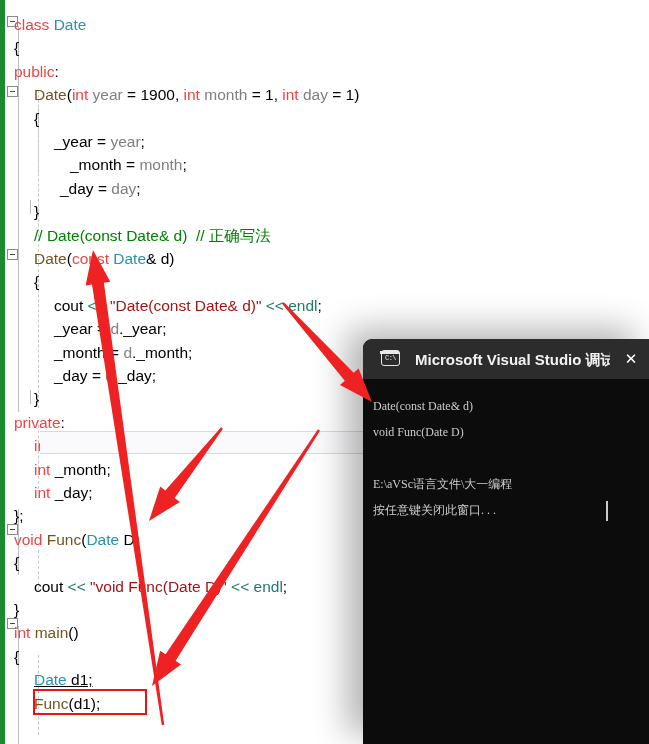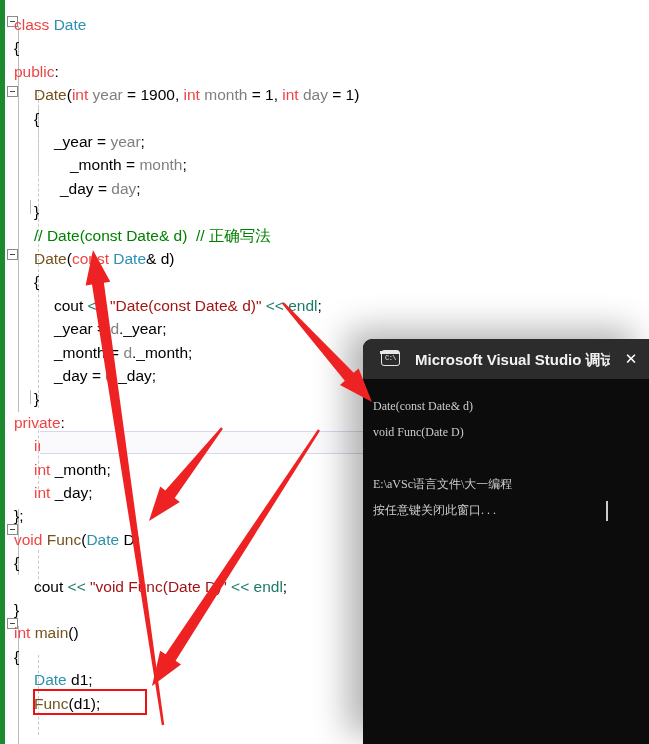--- a/index.html
+++ b/index.html
@@ -142,21 +142,21 @@
       <div class="code-line" style="top: 434.2px; left: 34px;"><span class="kw">int </span><span class="plain">_year;</span></div>
       <div class="code-line" style="top: 457.6px; left: 34px;"><span class="kw">int </span><span class="plain">_month;</span></div>
       <div class="code-line" style="top: 481px; left: 34px; text-align: right;"><span class="kw">int </span><span class="plain">_day;</span></div>
       <div class="code-line" style="top: 504.4px; left: 14px;"><span class="plain">};</span></div>
       <div class="code-line" style="top: 527.8px; left: 14px;"><span class="kw">void </span><span class="fn">Func</span><span class="plain">(</span><span class="type">Date</span><span class="plain"> D)</span></div>
       <div class="code-line" style="top: 551.2px; left: 14px;"><span class="plain">{</span></div>
       <div class="code-line" style="top: 574.6px; left: 34px;"><span class="plain">cout </span><span class="op">&lt;&lt; </span><span class="str">"void Func(Date D)"</span><span class="op"> &lt;&lt; </span><span class="op">endl</span><span class="plain">;</span></div>
       <div class="code-line" style="top: 598px; left: 14px;"><span class="plain">}</span></div>
       <div class="code-line" style="top: 621.4px; left: 14px;"><span class="kw">int </span><span class="fn">main</span><span class="plain">()</span></div>
       <div class="code-line" style="top: 644.8px; left: 14px;"><span class="plain">{</span></div>
-      <div class="code-line" style="top: 668.2px; left: 34px;"><span class="type">Date</span><span class="plain"> d1;</span></div>
+      <div class="code-line" style="top: 668.2px; left: 34px; text-decoration: underline;"><span class="type">Date</span><span class="plain"> d1;</span></div>
       <div class="code-line" style="top: 691.6px; left: 34px;"><span class="fn">Func</span><span class="plain">(d1);</span></div>
       <div class="code-line" style="top: 753px; left: 34px;"><span class="ctl">return </span><span class="num">0</span><span class="plain">;</span></div>
       <div class="code-line" style="top: 738.4px; left: 14px;"><span class="plain">}</span></div>
     </div>
 <div class="cur-line" style="top: 431.2px;"></div>
     <div class="hl-box" style="left: 33px; top: 688.6px; width: 114px; height: 26px; border-color: rgb(238, 17, 17);"></div>
   </div>
 
 <div id="console">
   <div id="console-titlebar">

